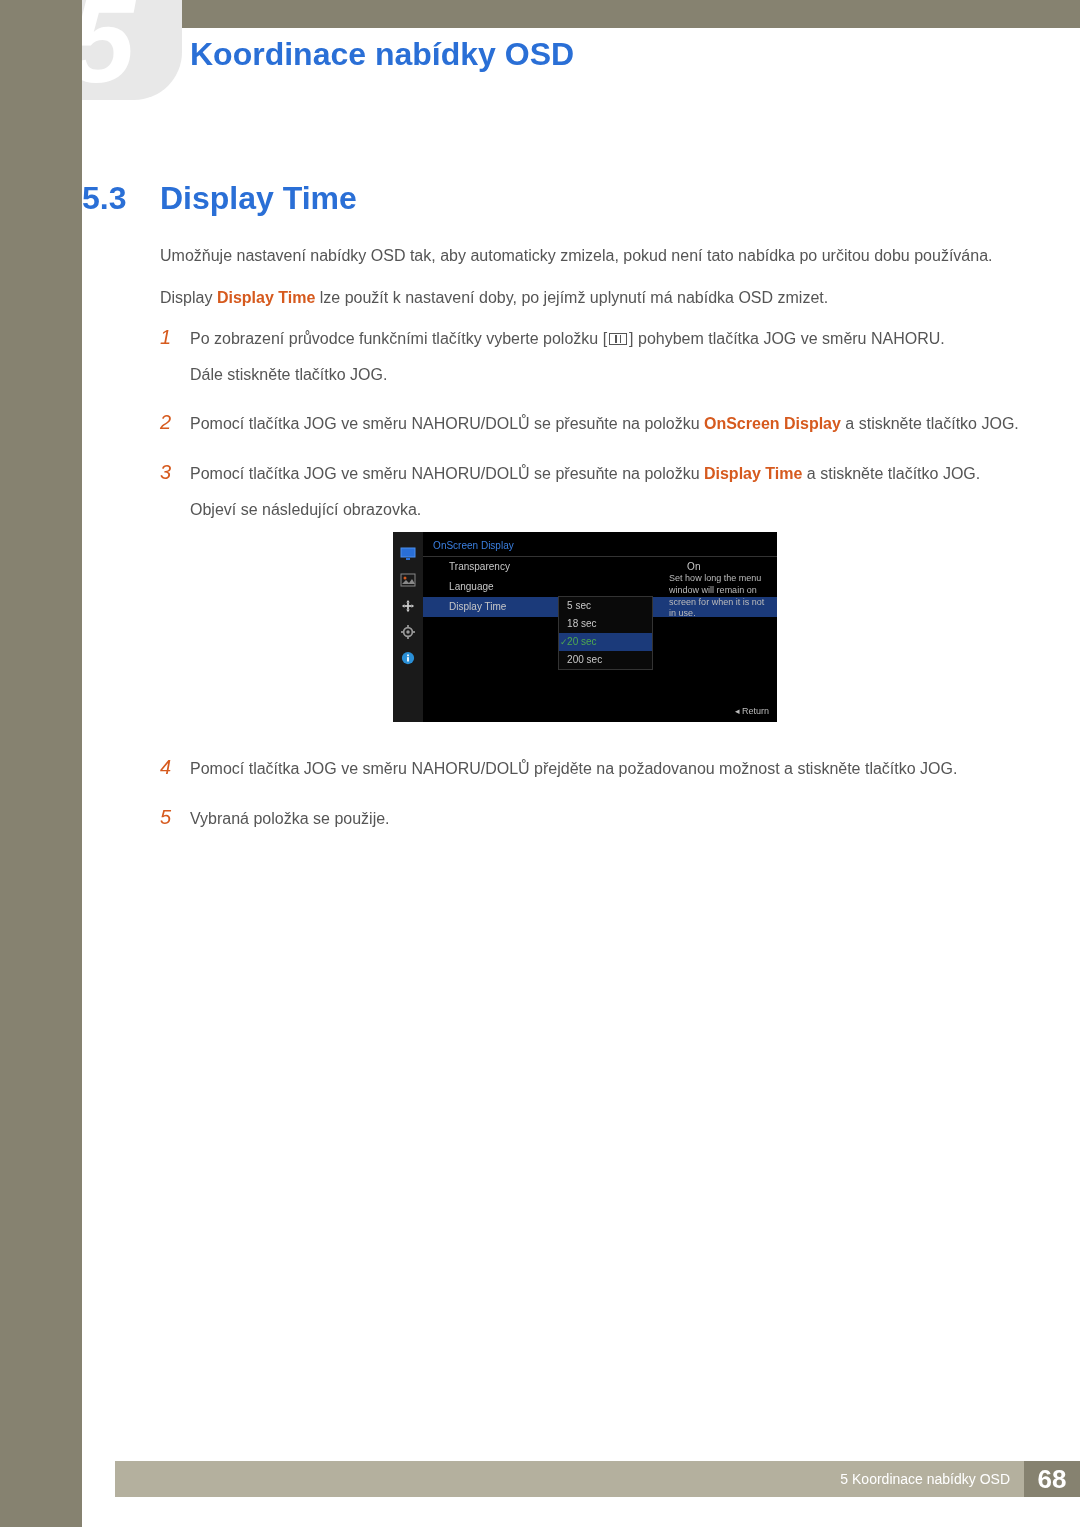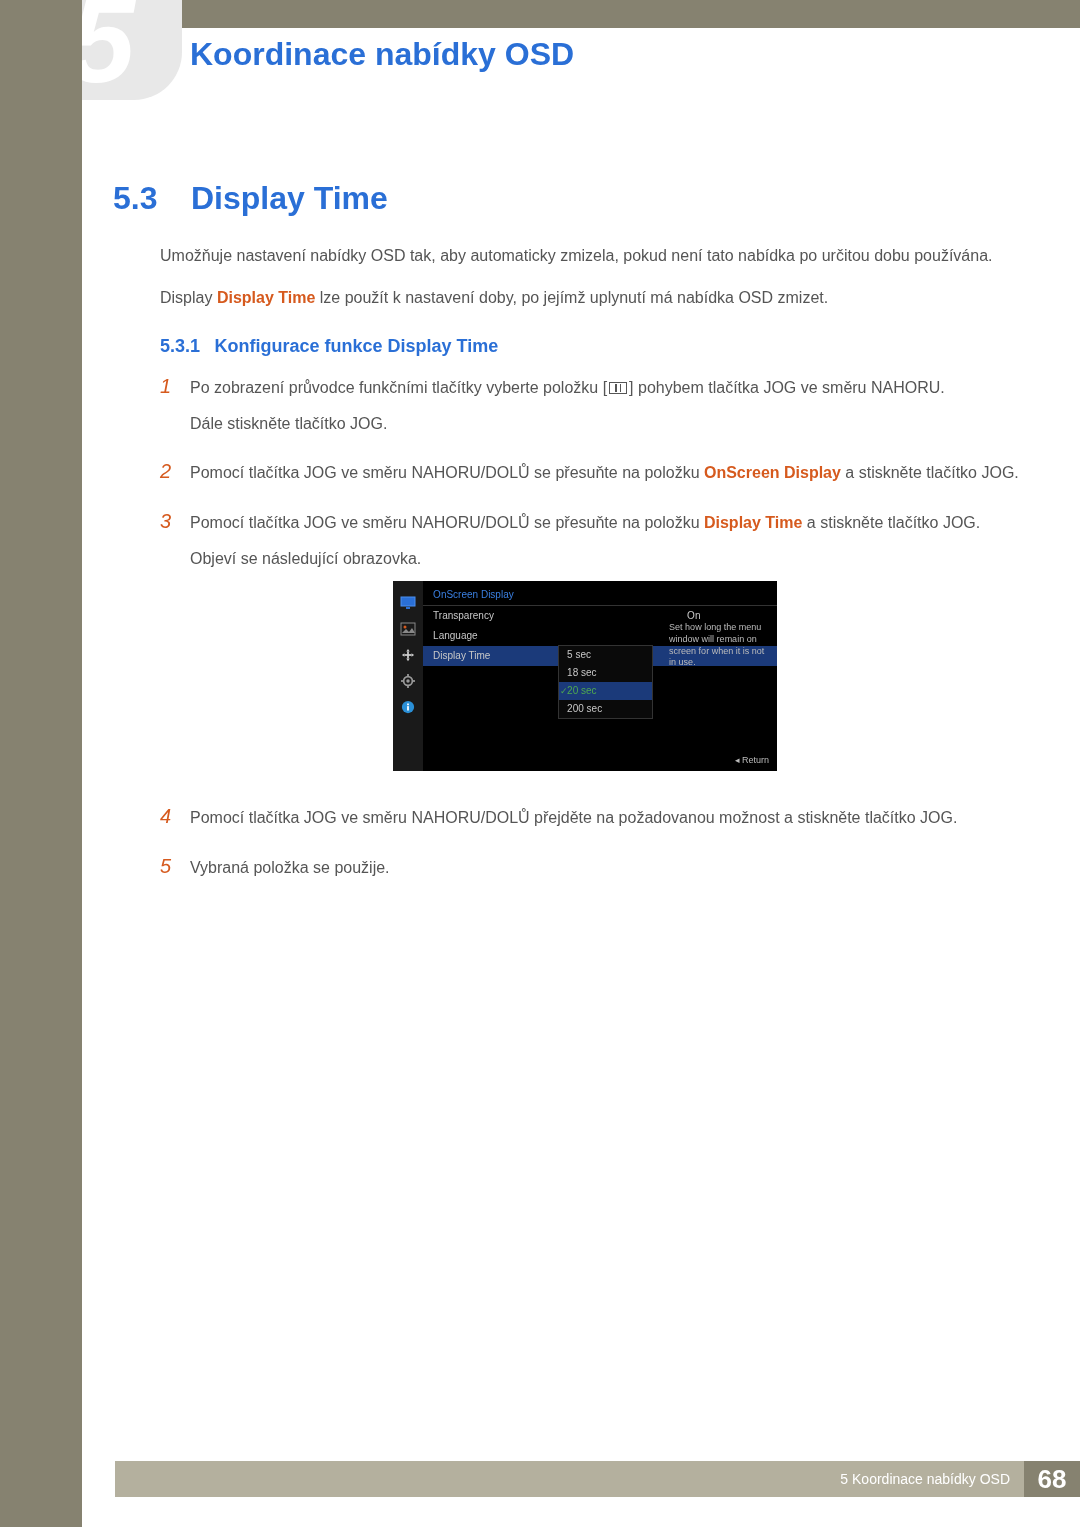--- a/index.html
+++ b/index.html
@@ -41,21 +41,21 @@
     left: 190px; top: 36px;
     font-size: 32px;
     color: #2a6fd6;
     font-weight: bold;
     z-index: 2;
   }
   .content {
     position: absolute;
     left: 82px; top: 180px; right: 60px;
   }
-  .section-row { display:flex; align-items: center; margin-bottom: 26px; padding-left: 31px; }
+  .section-row { display:flex; align-items: center; margin-bottom: 26px; }
   .section-num {
     width: 78px;
     font-size: 32px;
     color: #2a6fd6;
     font-weight: bold;
   }
   .section-title {
     font-size: 32px;
     color: #2a6fd6;
     font-weight: bold;
@@ -130,21 +130,21 @@
   .osd-ico { width:18px; height:16px; display:flex; align-items:center; justify-content:center; }
   .osd-ico svg { width:16px; height:14px; }
   .osd-main {
     position:absolute; left:30px; right:0; top:0; bottom:0;
   }
   .osd-tophdr {
     color:#3a7fe0; font-size:10px; padding:6px 0 2px 10px;
     border-bottom:1px solid #333;
   }
   .osd-row {
-    display:flex; height:20px; align-items:center; padding-left:10px;
+    display:flex; height:20px; align-items:center; padding-left:26px;
   }
   .osd-row.sel { background:#1b3a7a; }
   .osd-row .lbl { flex:1; }
   .osd-row .val { width:90px; text-align:left; }
   .osd-sub {
     position:absolute; left:135px; top:64px; width:95px;
     background:#0a0a0a; border:1px solid #333;
   }
   .osd-sub .srow { height:18px; display:flex; align-items:center; padding-left:8px; font-size:10px; position:relative; }
   .osd-sub .srow.sel { background:#1b3a7a; color:#4fa84f; }
@@ -185,24 +185,20 @@
     <div class="section-num">5.3</div>
     <div class="section-title">Display Time</div>
   </div>
 
   <p class="body-para">Umožňuje nastavení nabídky OSD tak, aby automaticky zmizela, pokud není tato nabídka po určitou dobu používána.</p>
 
   <p class="body-para">
     <span>Display </span><span class="hl">Display Time</span><span> lze použít k nastavení doby, po jejímž uplynutí má nabídka OSD zmizet.</span>
   </p>
 
-  <div class="subsection-row">
-    <span class="sub-num">5.3.1</span>
-    <span class="sub-title">Konfigurace funkce Display Time</span>
-  </div>
 
   <ol class="steps">
     <li>
       <div class="step-num">1</div>
       <div class="step-body">
         <p>
           <span>Po zobrazení průvodce funkčními tlačítky vyberte položku [</span><span class="menu-icon"></span><span>] pohybem tlačítka JOG ve směru NAHORU.</span>
         </p>
         <p>Dále stiskněte tlačítko JOG.</p>
       </div>

